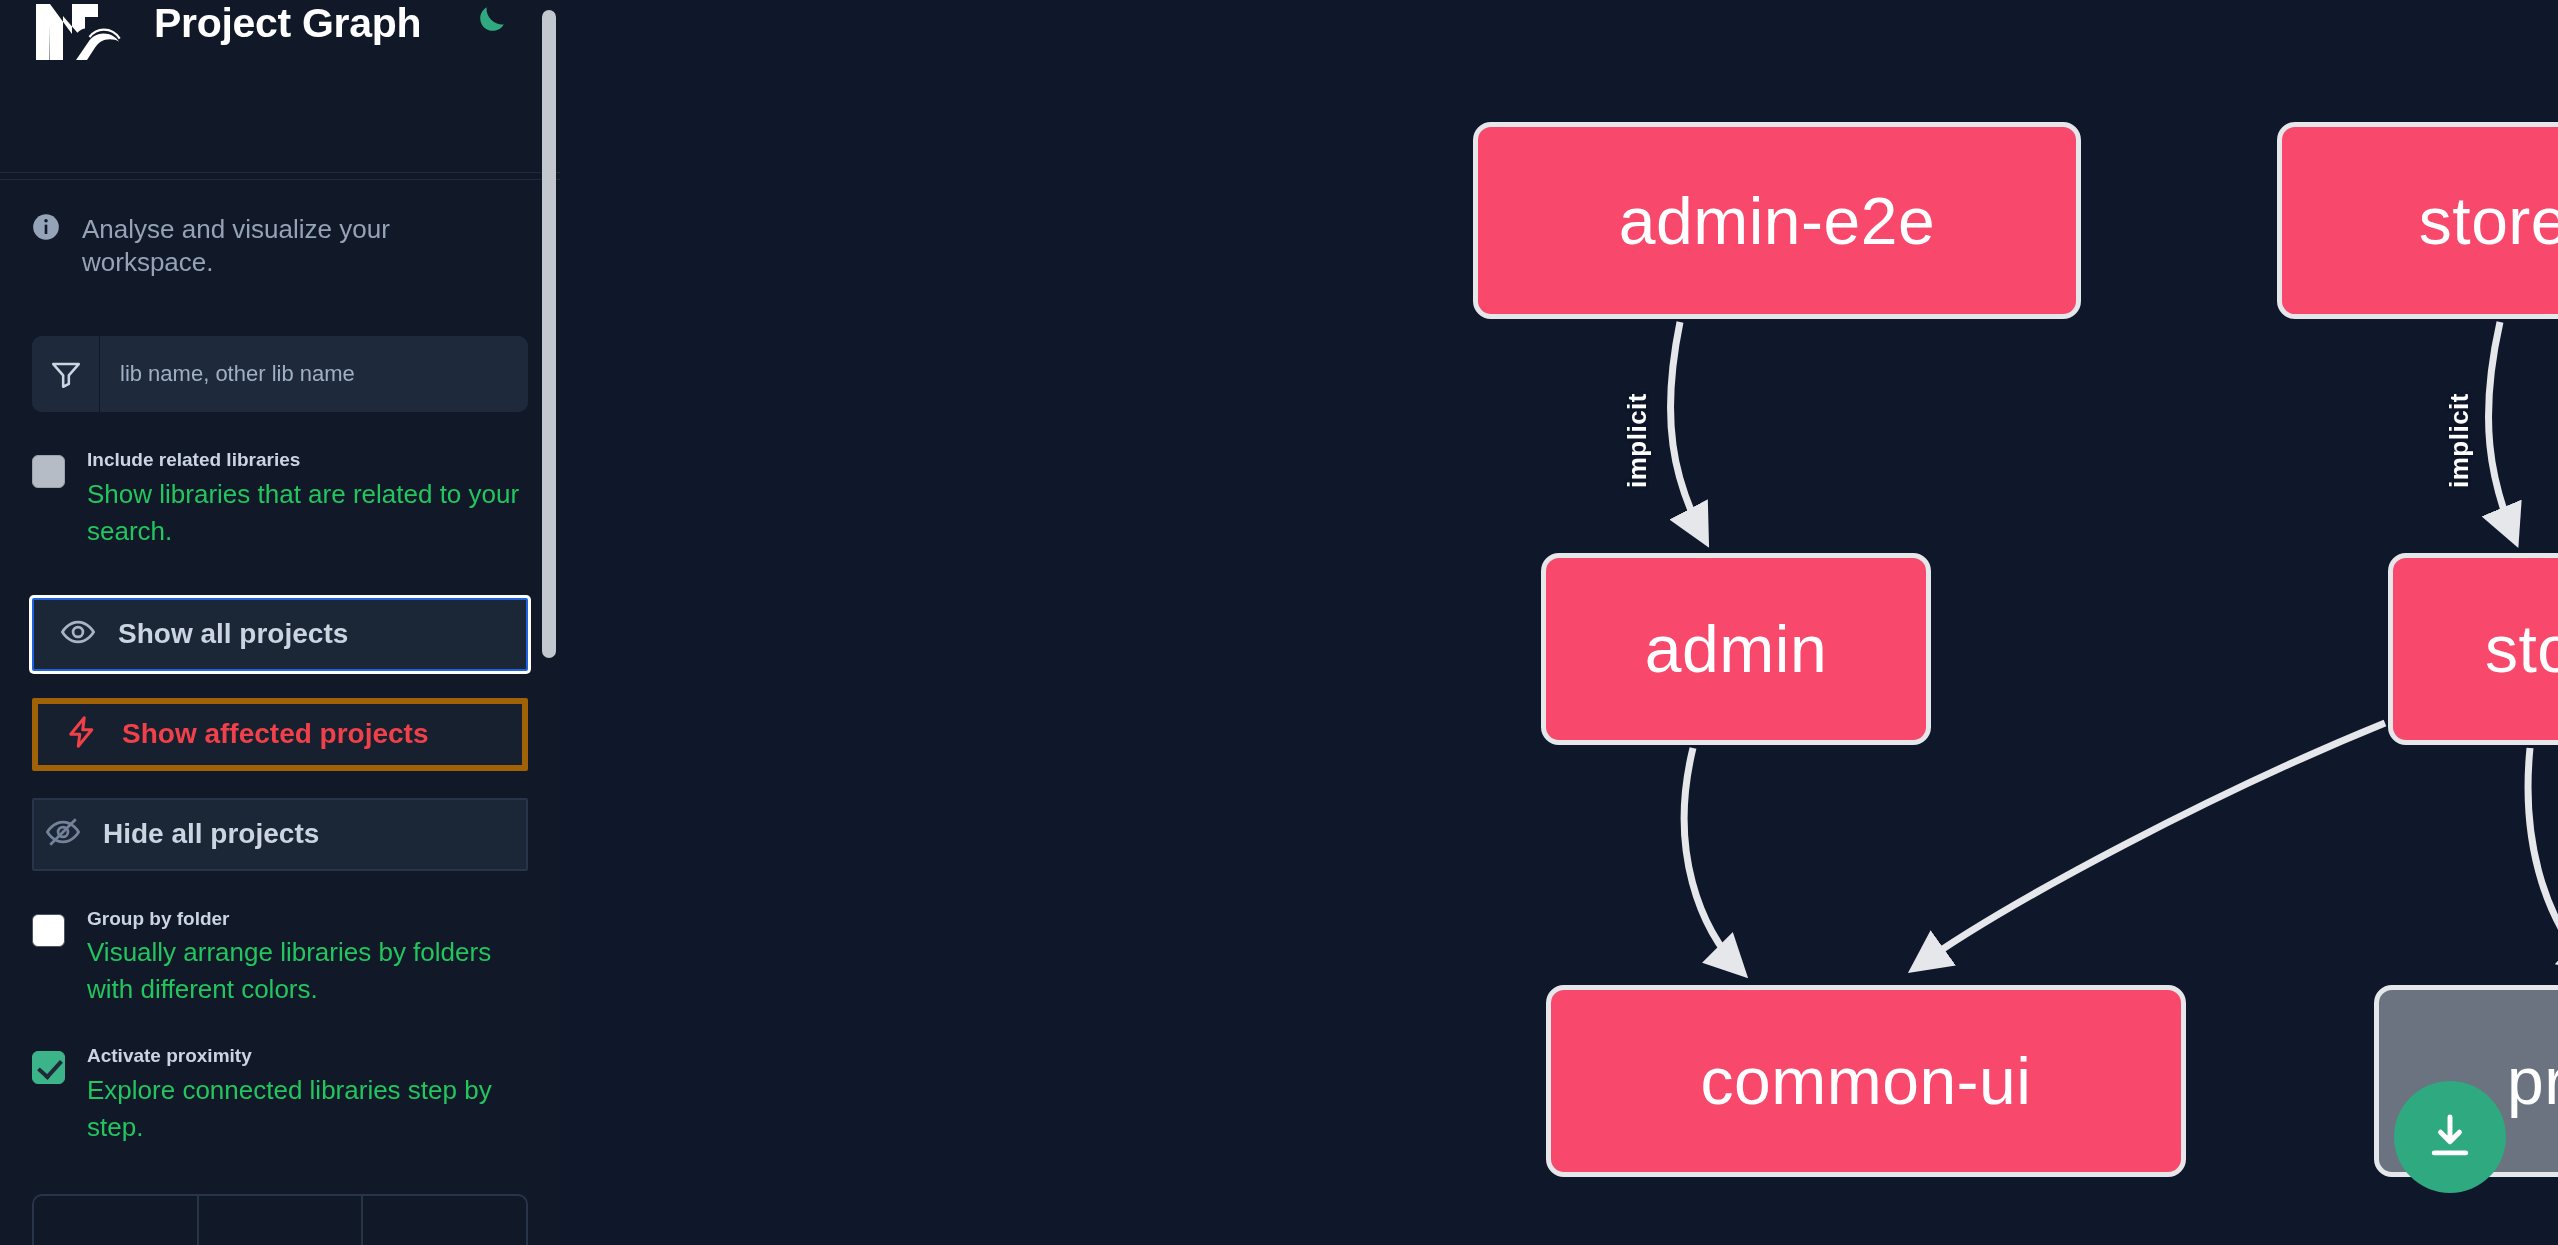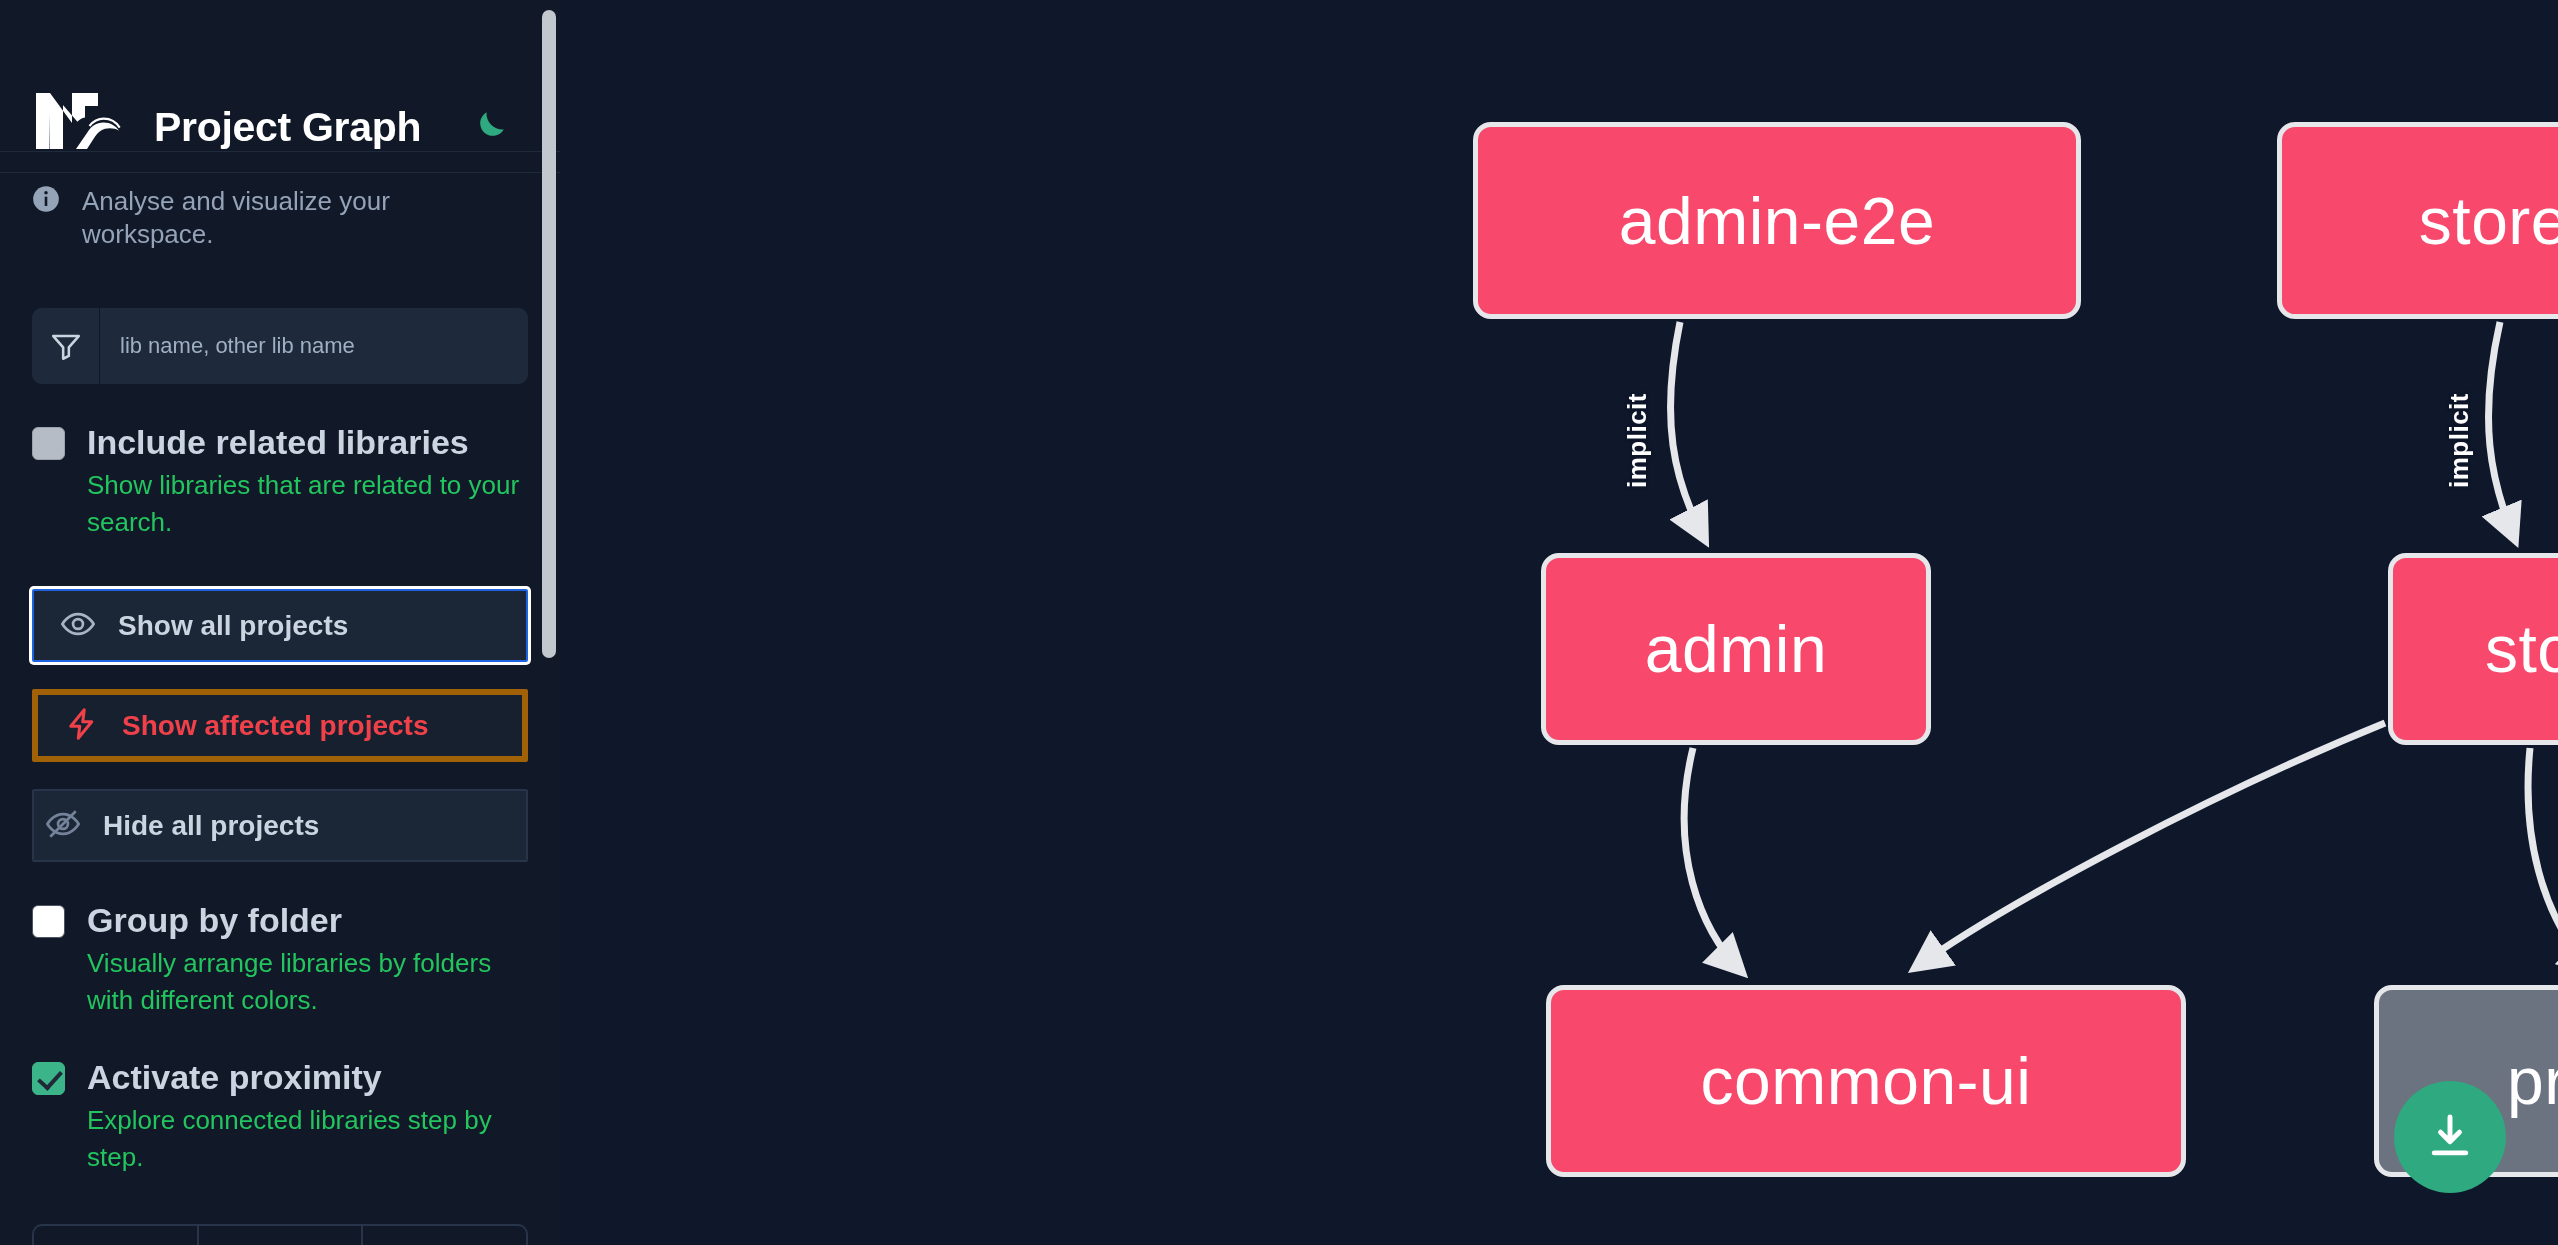--- a/index.html
+++ b/index.html
@@ -15,22 +15,22 @@
   #sidebar {
     position: relative;
     width: 560px; height: 1245px;
     background: #111827;
     flex: 0 0 560px;
     overflow: hidden;
   }
   #sidebar-scroll { position: absolute; inset: 0; }
 
   .sb-header {
-    height: 152px;
-    display: flex; align-items: flex-end;
+    height: 180px;
+    display: flex; align-items: flex-start;
     padding: 0 32px;
     border-bottom: 1px solid #1f2a3c;
   }
   .nx-logo { width: 92px; height: 62px; flex: 0 0 auto; }
   .app-title {
     color: #ffffff;
     font-size: 41px;
     font-weight: 700;
     letter-spacing: -0.3px;
     margin-left: 30px;
@@ -97,21 +97,21 @@
     position: absolute;
     left: 10px; top: 3px;
     width: 10px; height: 19px;
     border: solid #1f2937;
     border-width: 0 4px 4px 0;
     transform: rotate(42deg);
   }
   .opt-body { flex: 1 1 auto; }
   .opt-title {
     color: #cbd5e1;
-    font-size: 34px; font-weight: 700;
+    font-size: 19px; font-weight: 700;
     line-height: 1.3;
   }
   .opt-desc {
     color: #22c55e;
     font-size: 26px;
     line-height: 1.42;
     margin-top: 3px;
   }
 
   .btn-stack { margin: 48px 32px 0 32px; }

